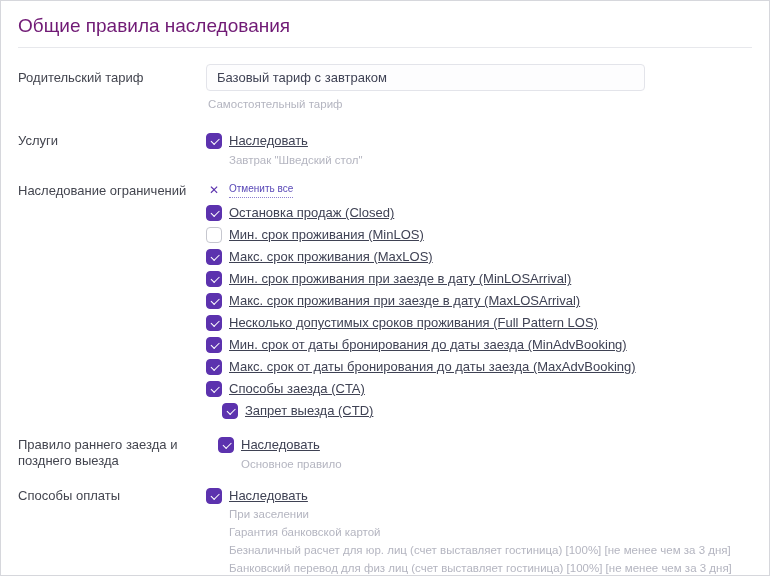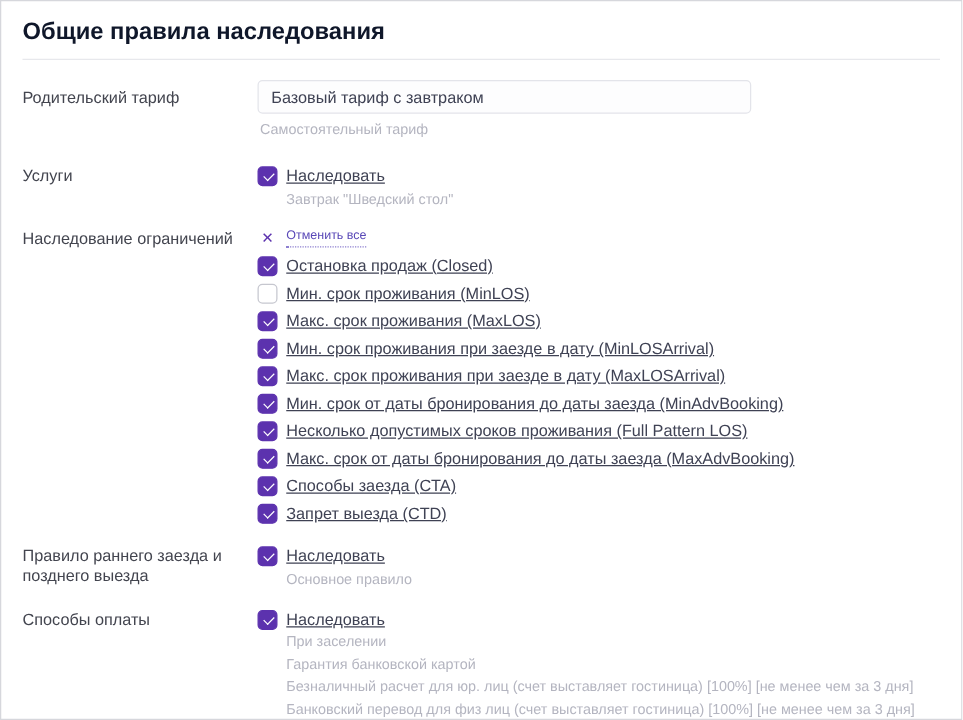--- a/index.html
+++ b/index.html
@@ -12,22 +12,22 @@
     width: 770px;
     height: 576px;
     border: 1px solid #d6d7dc;
     background: #fff;
     overflow: hidden;
   }
   .content { padding: 12px 17px 0 17px; }
 
   .page-title {
     font-size: 19px;
-    font-weight: 700;
-    color: #0f172a;
+    font-weight: 400;
+    color: #701a75;
     line-height: 26px;
   }
   .divider {
     border: none;
     border-top: 1px solid #e7e8ec;
     margin-top: 8px;
   }
 
   .form { margin-top: 16px; }
   .form-row {
@@ -40,21 +40,21 @@
   .row-label {
     font-size: 13px;
     line-height: 16px;
     color: #43454f;
     padding-right: 12px;
   }
   .row-label.pad-center { padding-top: 6px; }
 
   
   .text-input {
-    width: 395px;
+    width: 439px;
     height: 27px;
     border: 1px solid #e3e4ea;
     border-radius: 4px;
     background: #fdfdfe;
     font-family: "Liberation Sans", "DejaVu Sans", sans-serif;
     font-size: 13px;
     color: #3f4254;
     padding: 0 10px;
     outline: none;
   }
@@ -130,21 +130,21 @@
     color: #5948b7;
     text-decoration: none;
     border-bottom: 1px dotted #8d7fd0;
     padding-bottom: 1px;
     cursor: pointer;
   }
 
   .gap-22 { margin-bottom: 22px; }
   .gap-19 { margin-bottom: 14px; }
   .gap-18 { margin-bottom: 18px; }
-  .gap-17 { margin-bottom: 17px; }
+  .gap-17 { margin-bottom: 17px; gap: 12px; }
 </style>
 </head>
 <body>
 
 <div class="page">
   <div class="content">
 
     <h1 class="page-title">Общие правила наследования</h1>
     <hr class="divider">
 
@@ -193,35 +193,35 @@
           <label class="check-row">
             <span class="cb checked"></span>
             <span class="cb-label">Мин. срок проживания при заезде в дату (MinLOSArrival)</span>
           </label>
           <label class="check-row">
             <span class="cb checked"></span>
             <span class="cb-label">Макс. срок проживания при заезде в дату (MaxLOSArrival)</span>
           </label>
           <label class="check-row">
             <span class="cb checked"></span>
+            <span class="cb-label">Несколько допустимых сроков проживания (Full Pattern LOS)</span>
+          </label>
+          <label class="check-row">
+            <span class="cb checked"></span>
             <span class="cb-label">Мин. срок от даты бронирования до даты заезда (MinAdvBooking)</span>
           </label>
           <label class="check-row">
             <span class="cb checked"></span>
-            <span class="cb-label">Несколько допустимых сроков проживания (Full Pattern LOS)</span>
-          </label>
-          <label class="check-row">
-            <span class="cb checked"></span>
             <span class="cb-label">Макс. срок от даты бронирования до даты заезда (MaxAdvBooking)</span>
           </label>
           <label class="check-row">
             <span class="cb checked"></span>
             <span class="cb-label">Способы заезда (CTA)</span>
           </label>
-          <label class="check-row" style="margin-bottom:0;">
+          <label class="check-row" style="margin-bottom:0;margin-left:16px;">
             <span class="cb checked"></span>
             <span class="cb-label">Запрет выезда (CTD)</span>
           </label>
 
         </div>
       </div>
 
       <div class="form-row gap-17">
         <div class="row-label">Правило раннего заезда и позднего выезда</div>
         <div>

